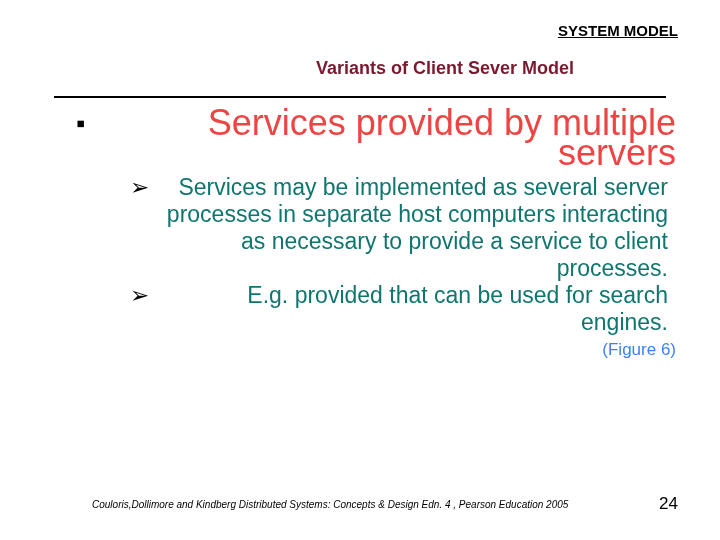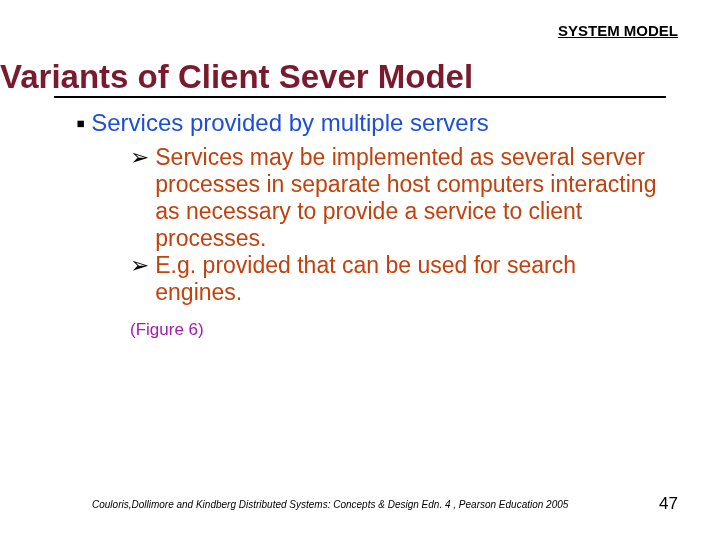--- a/index.html
+++ b/index.html
@@ -1,15 +1,15 @@
 <!DOCTYPE html>
 <html><head>
 <meta charset="utf-8">
 <style>
-  * { margin: 0; padding: 0; box-sizing: border-box; }
+  * { margin: 0; padding: 0; box-sizing: border-box; text-align: right; }
   html, body { width: 720px; height: 540px; }
   body {
     font-family: Arial, Helvetica, sans-serif;
     background: #ffffff;
     position: relative;
     overflow: hidden;
   }
   .header-label {
     position: absolute;
     top: 22px;
@@ -17,23 +17,23 @@
     font-weight: bold;
     font-size: 15px;
     color: #000;
     text-decoration: underline;
   }
   .slide-title {
     position: absolute;
     top: 58px;
     left: 0;
     width: 574px;
-    text-align: left;
+    text-align: right;
     font-weight: bold;
-    font-size: 33px;
+    font-size: 18px;
     color: #7a1a2e;
   }
   .title-rule {
     position: absolute;
     top: 96px;
     left: 54px;
     width: 612px;
     height: 0;
     border-top: 2px solid #000;
   }
@@ -49,48 +49,48 @@
     margin-bottom: 6px;
   }
   .lvl1 .bullet {
     font-size: 26px;
     line-height: 30px;
     color: #000;
     margin-right: 6px;
     font-weight: bold;
   }
   .lvl1 .text {
-    font-size: 24px;
+    font-size: 36px;
     line-height: 30px;
-    color: #1d4ed8;
+    color: #ef4444;
   }
   .lvl2-wrap {
     margin-left: 54px;
     width: 538px;
   }
   .lvl2 {
     display: flex;
     align-items: flex-start;
   }
   .lvl2 .bullet {
     font-size: 23px;
     line-height: 27px;
     color: #000;
     margin-right: 6px;
   }
   .lvl2 .text {
     font-size: 23px;
     line-height: 27px;
-    color: #c2410c;
+    color: #0f766e;
   }
   .figure-note {
     margin-left: 54px;
-    margin-top: 14px;
+    margin-top: 4px;
     font-size: 17px;
-    color: #a21caf;
+    color: #3b82f6;
   }
   .footer-cite {
     position: absolute;
     bottom: 30px;
     left: 92px;
     font-size: 10px;
     font-style: italic;
     color: #000;
     margin-top: 44px;
   }
@@ -122,13 +122,13 @@
     </div>
     <div class="lvl2">
       <span class="bullet">➢</span>
       <span class="text">E.g. provided that can be used for search engines.</span>
     </div>
   </div>
   <div class="figure-note">(Figure 6)</div>
 </div>
 
 <div class="footer-cite">Couloris,Dollimore and Kindberg  Distributed Systems: Concepts &amp; Design  Edn. 4 , Pearson Education 2005</div>
-<div class="page-num">47</div>
+<div class="page-num">24</div>
 
 </body></html>

